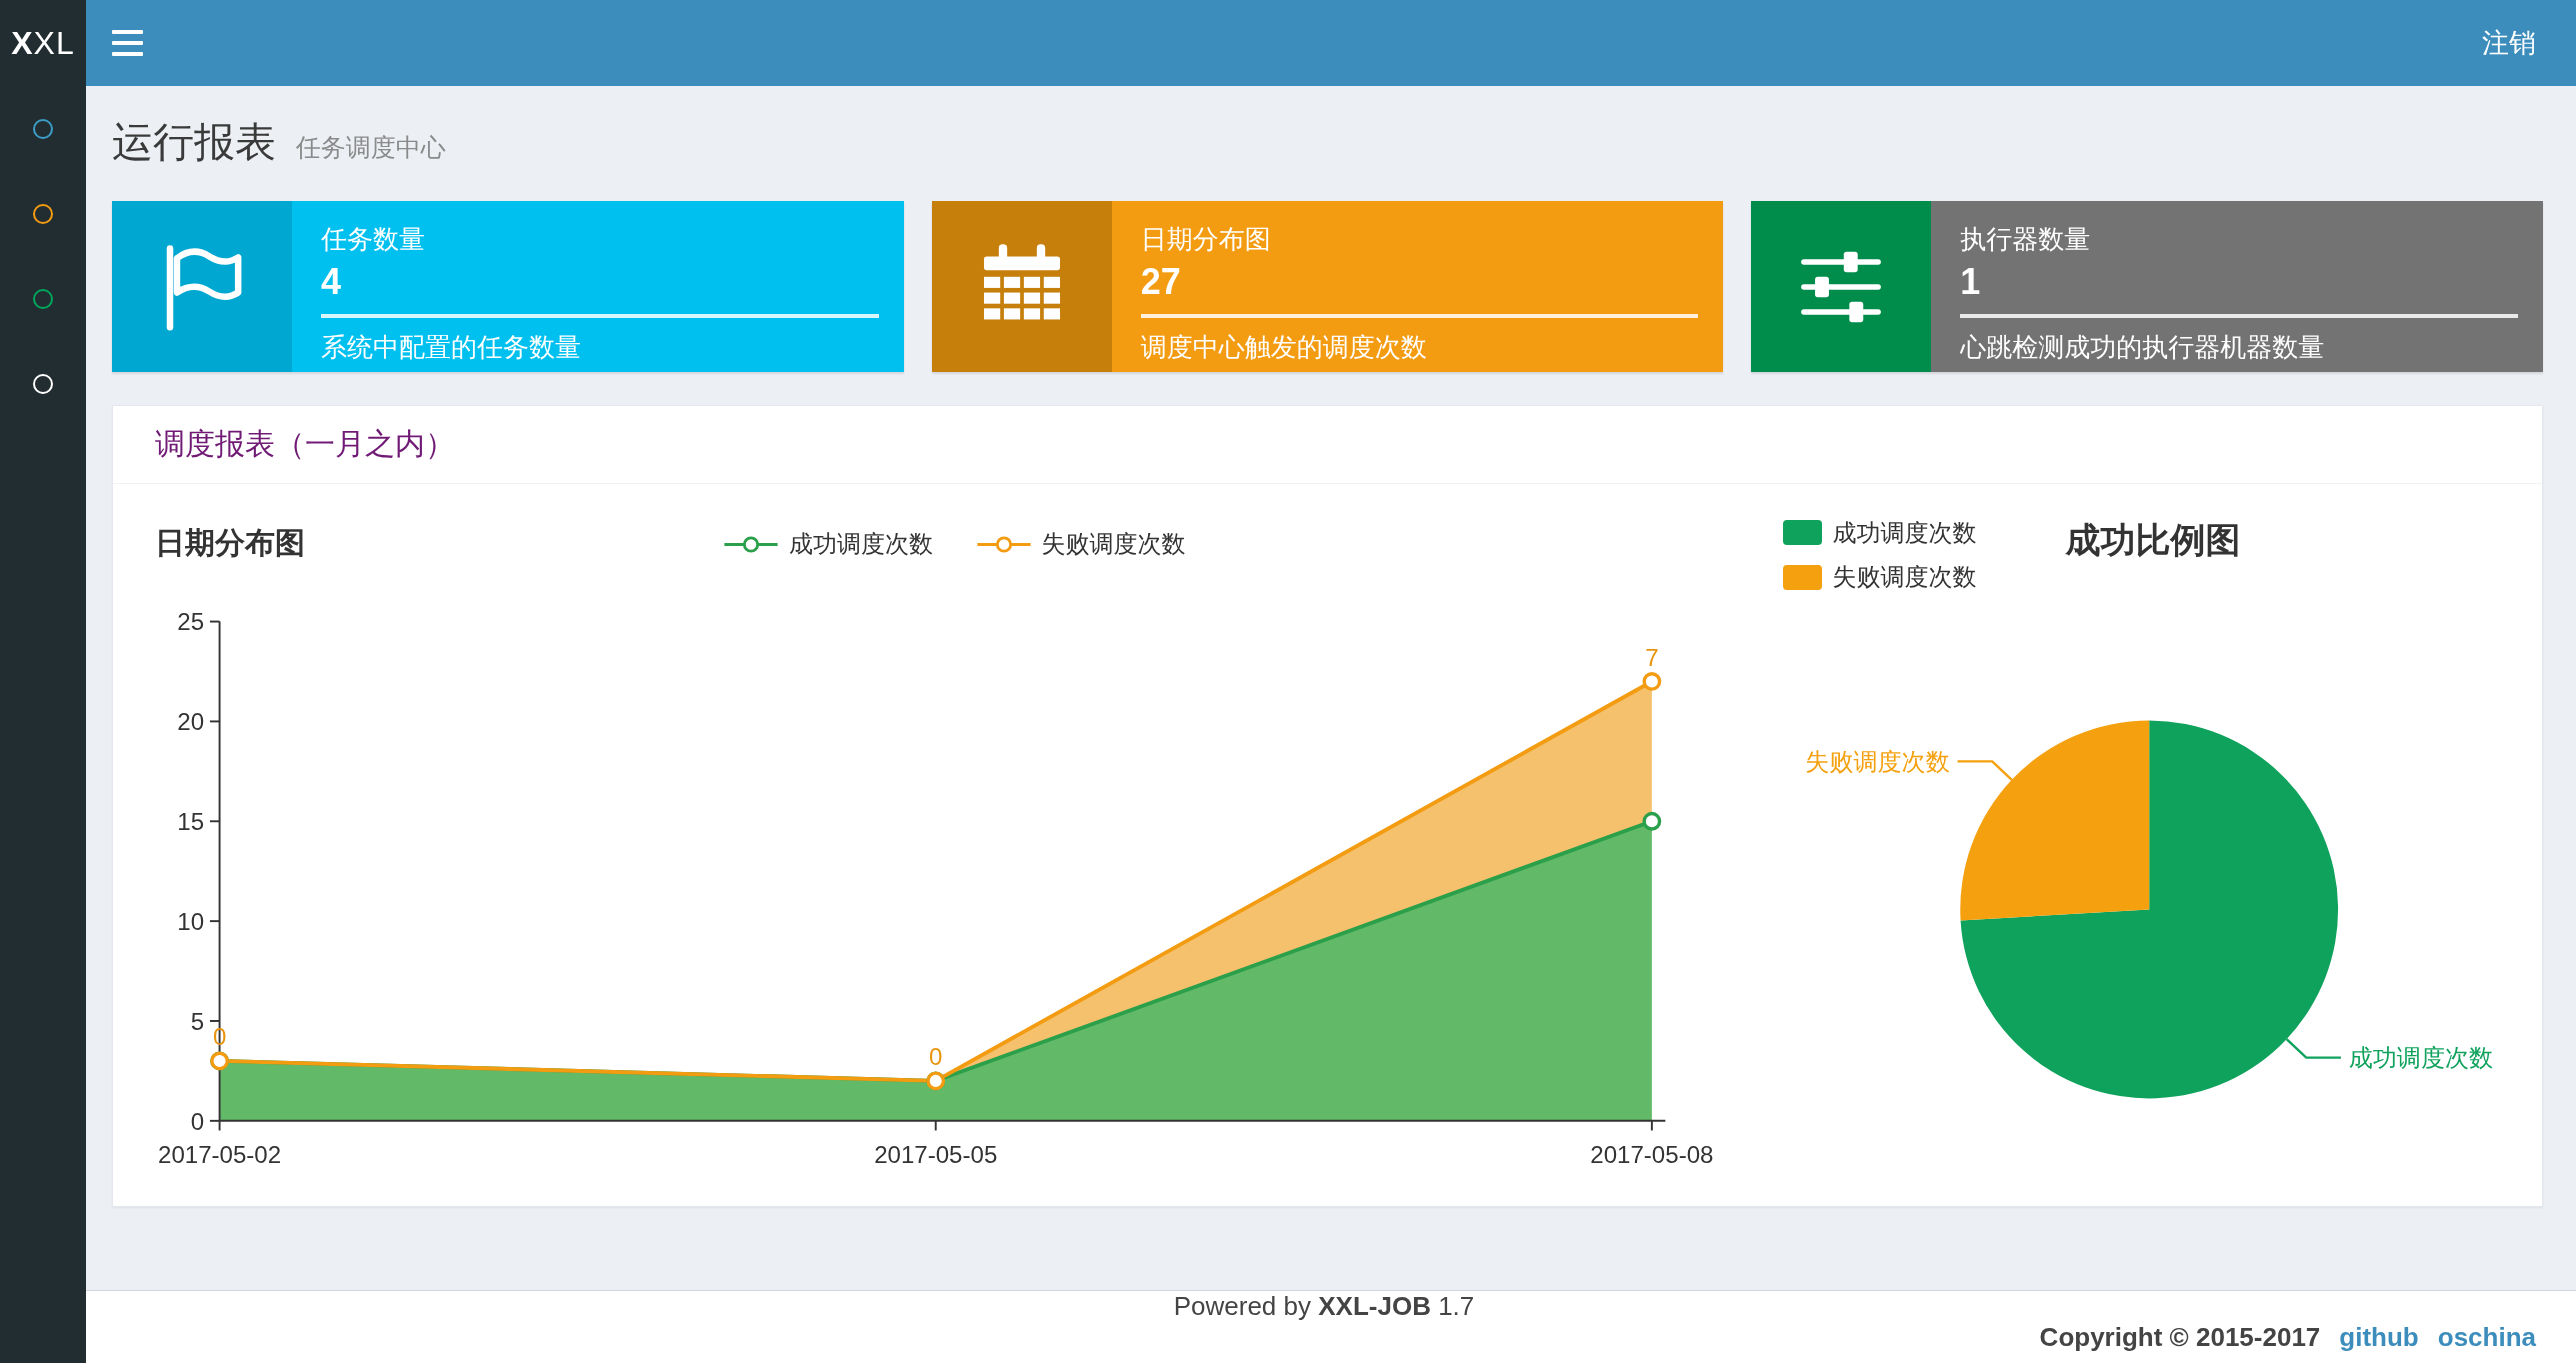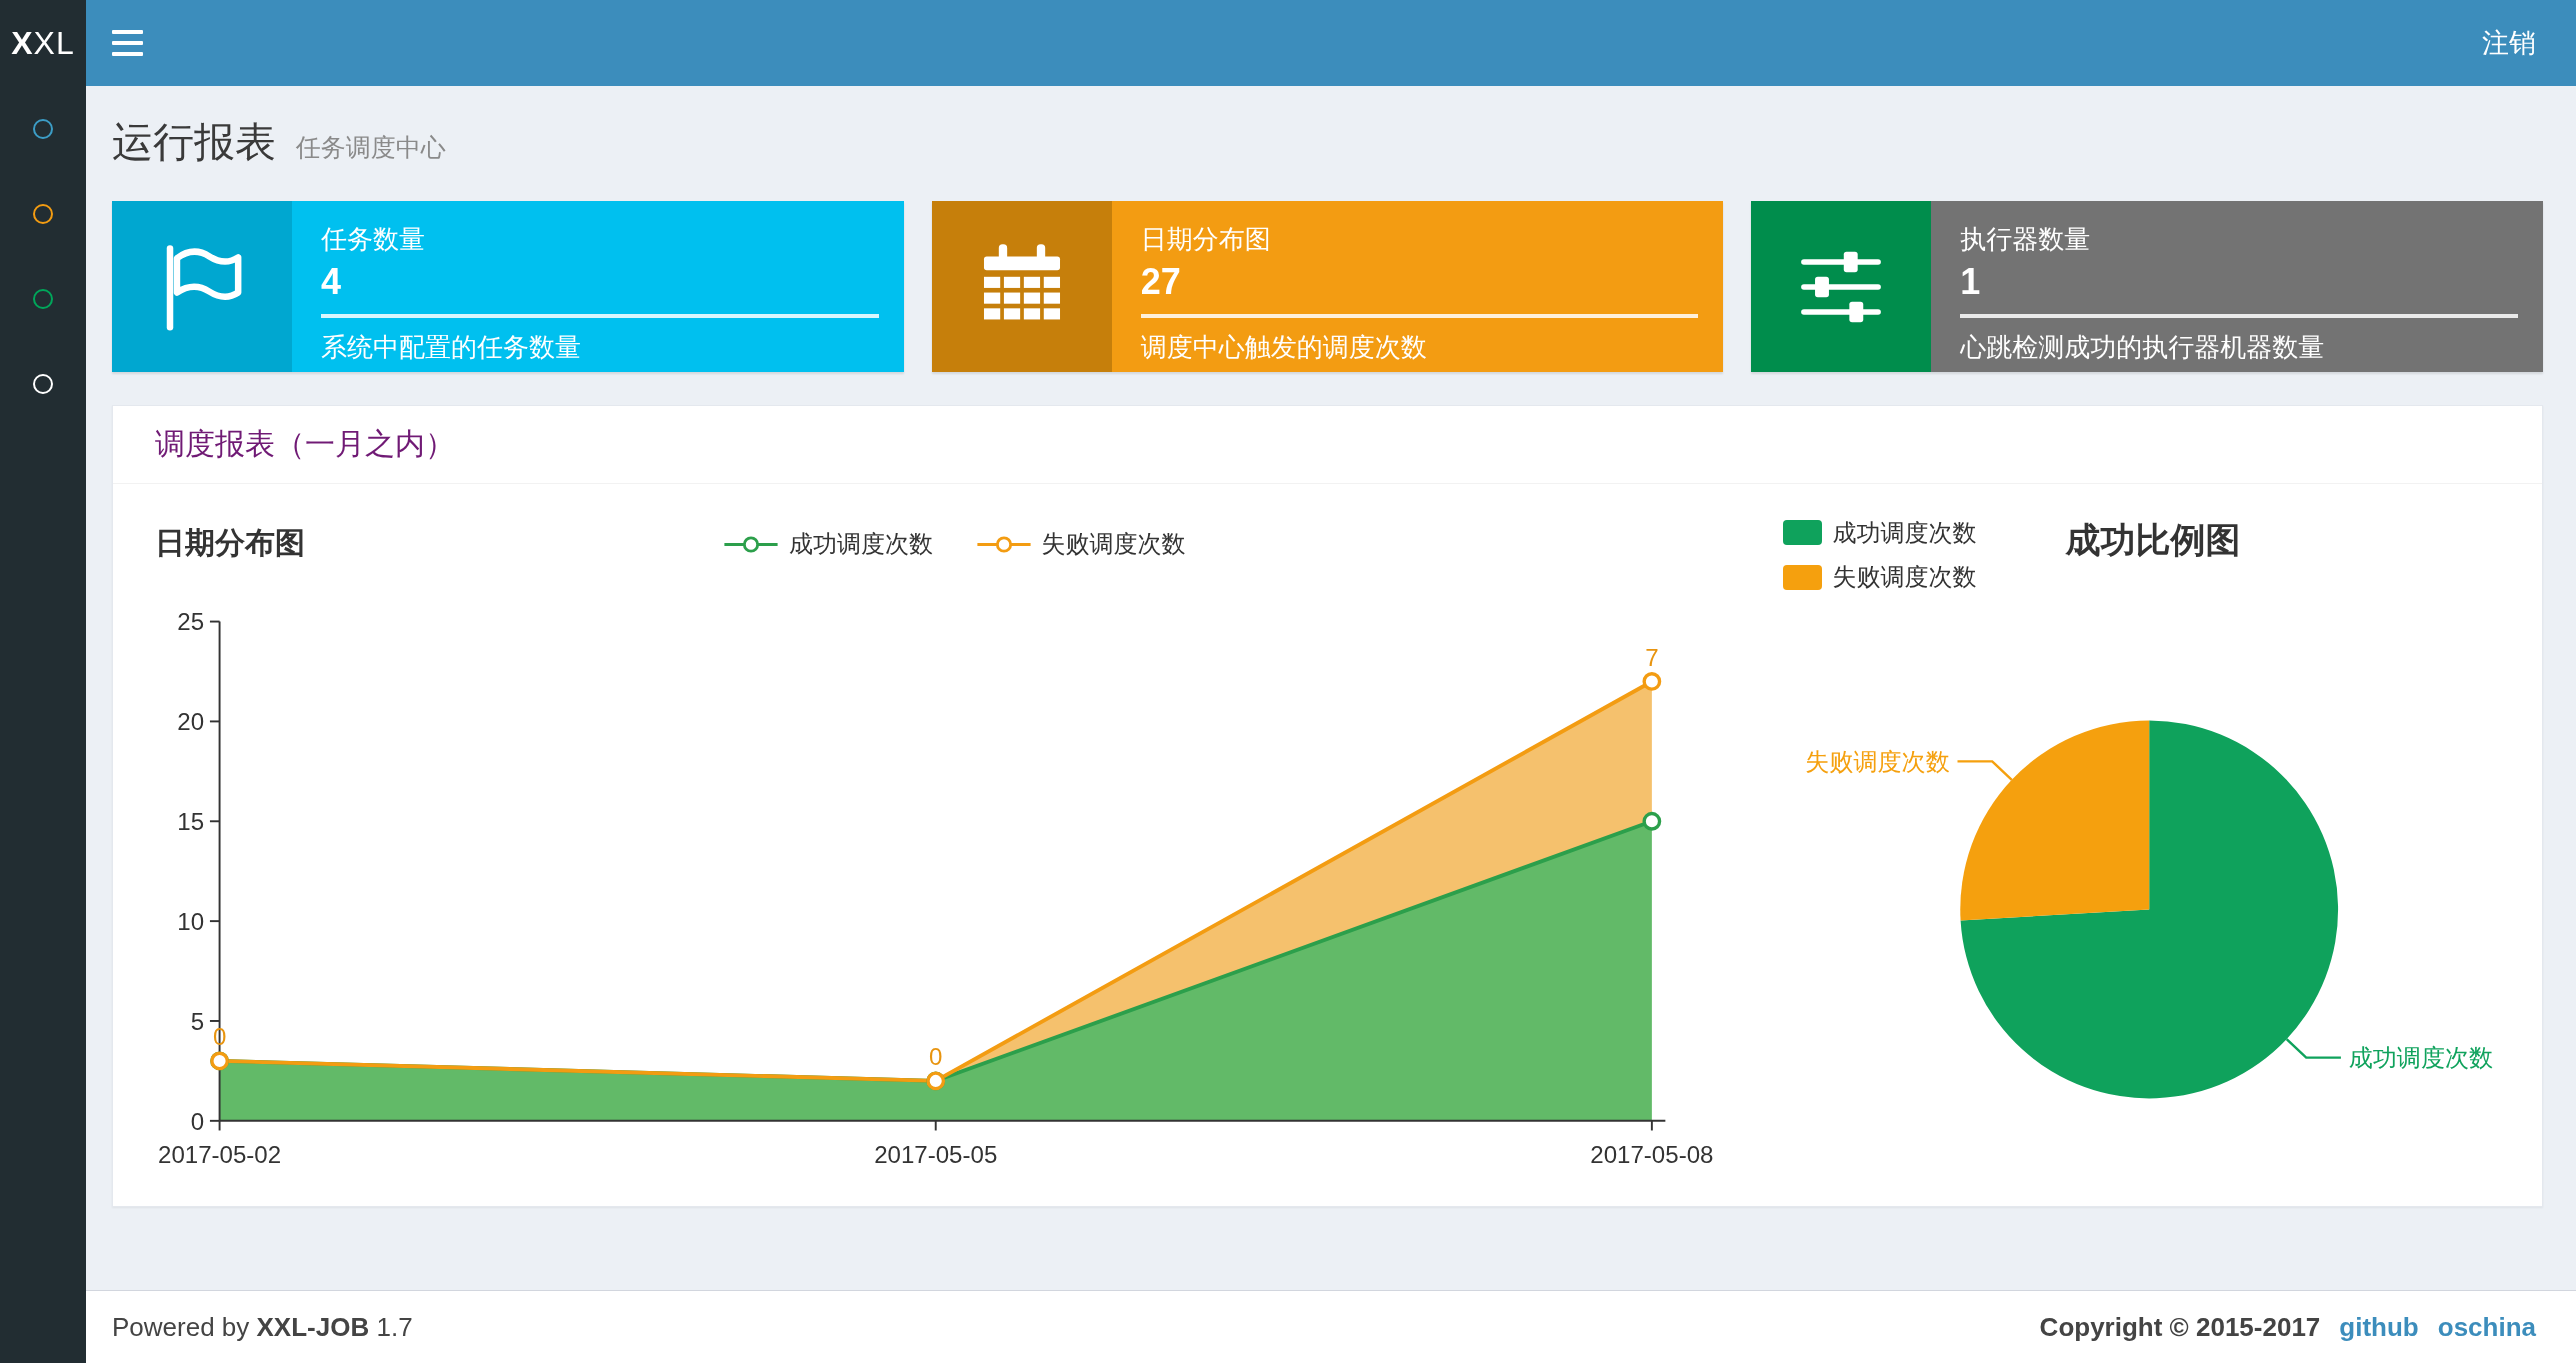--- a/index.html
+++ b/index.html
@@ -55,21 +55,21 @@
   .pie-legend{display:flex;flex-direction:column;gap:12.5px;}
   .pie-title{font-size:35px;font-weight:bold;color:#333;margin-left:89px;margin-top:0;}
   svg.pie-chart{display:block;width:746px;height:540px;margin-top:5.8px;}
 
   
   text.axis-label{font-size:25px;fill:#333;font-family:"Liberation Sans","DejaVu Sans",sans-serif;}
   text.pt-label{font-size:25px;fill:#e8940f;font-family:"Liberation Sans","DejaVu Sans",sans-serif;}
   text.pie-label{font-size:25px;font-family:"Liberation Sans","DejaVu Sans",sans-serif;}
 
   
-  .footer{position:absolute;left:86px;top:1290px;width:2490px;height:73px;background:#fff;border-top:1px solid #d2d6de;display:flex;align-items:center;padding:0 40px 0 26px;font-size:26px;color:#444;z-index:5;}
+  .footer{position:absolute;left:86px;top:1290px;width:2490px;height:73px;background:#fff;border-top:1px solid #d2d6de;display:flex;align-items:center;padding:0 40px 0 26px;font-size:26px;color:#444;z-index:5;flex-direction:column;}
   .footer-right{margin-left:auto;display:flex;gap:19px;align-items:center;}
   .footer-link{color:#3c8dbc;font-weight:bold;cursor:pointer;text-decoration:none;}
 </style>
 </head>
 <body>
 
 <header class="navbar">
   <div class="logo">
     <b>X</b>
       <span>XL</span>

